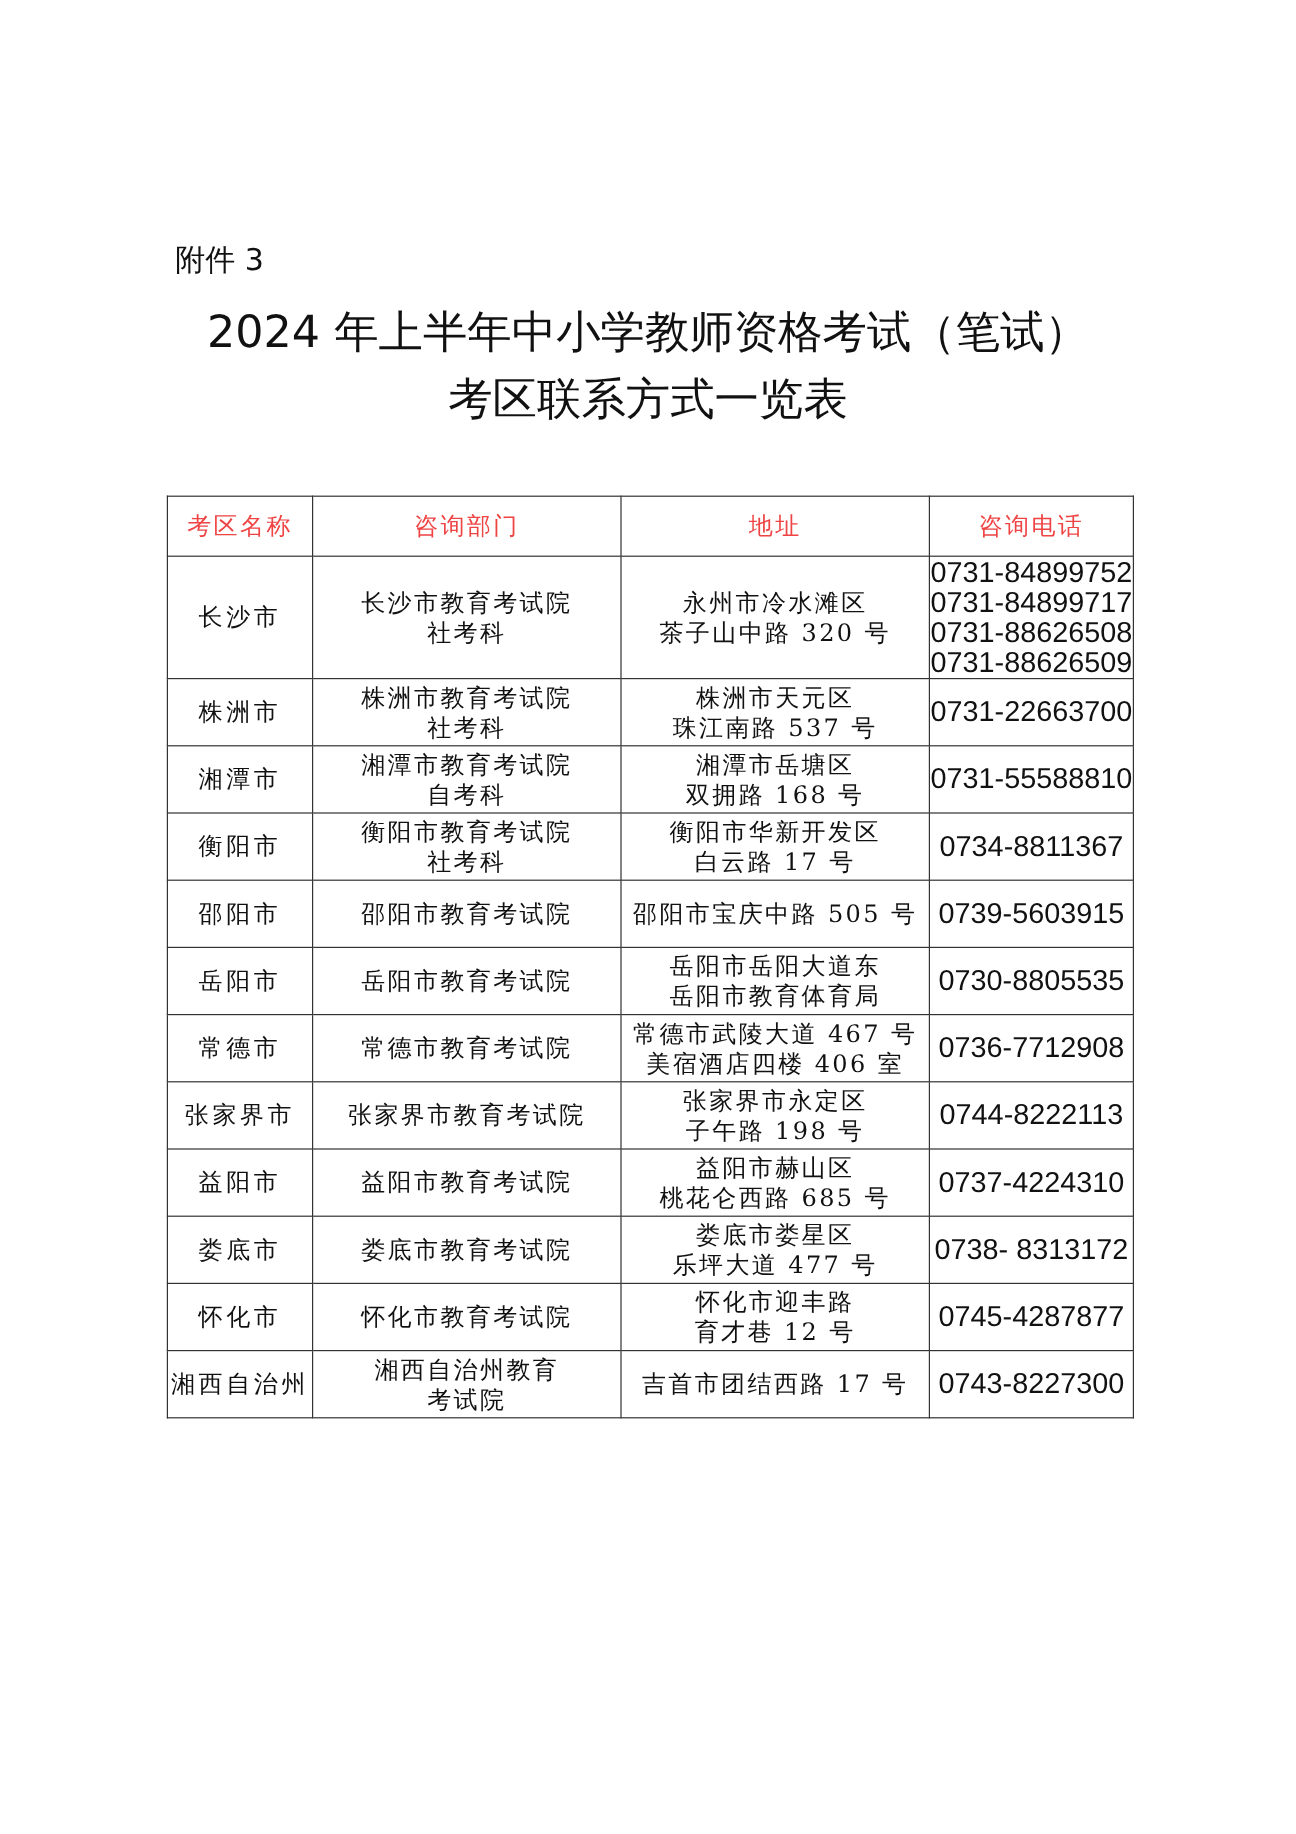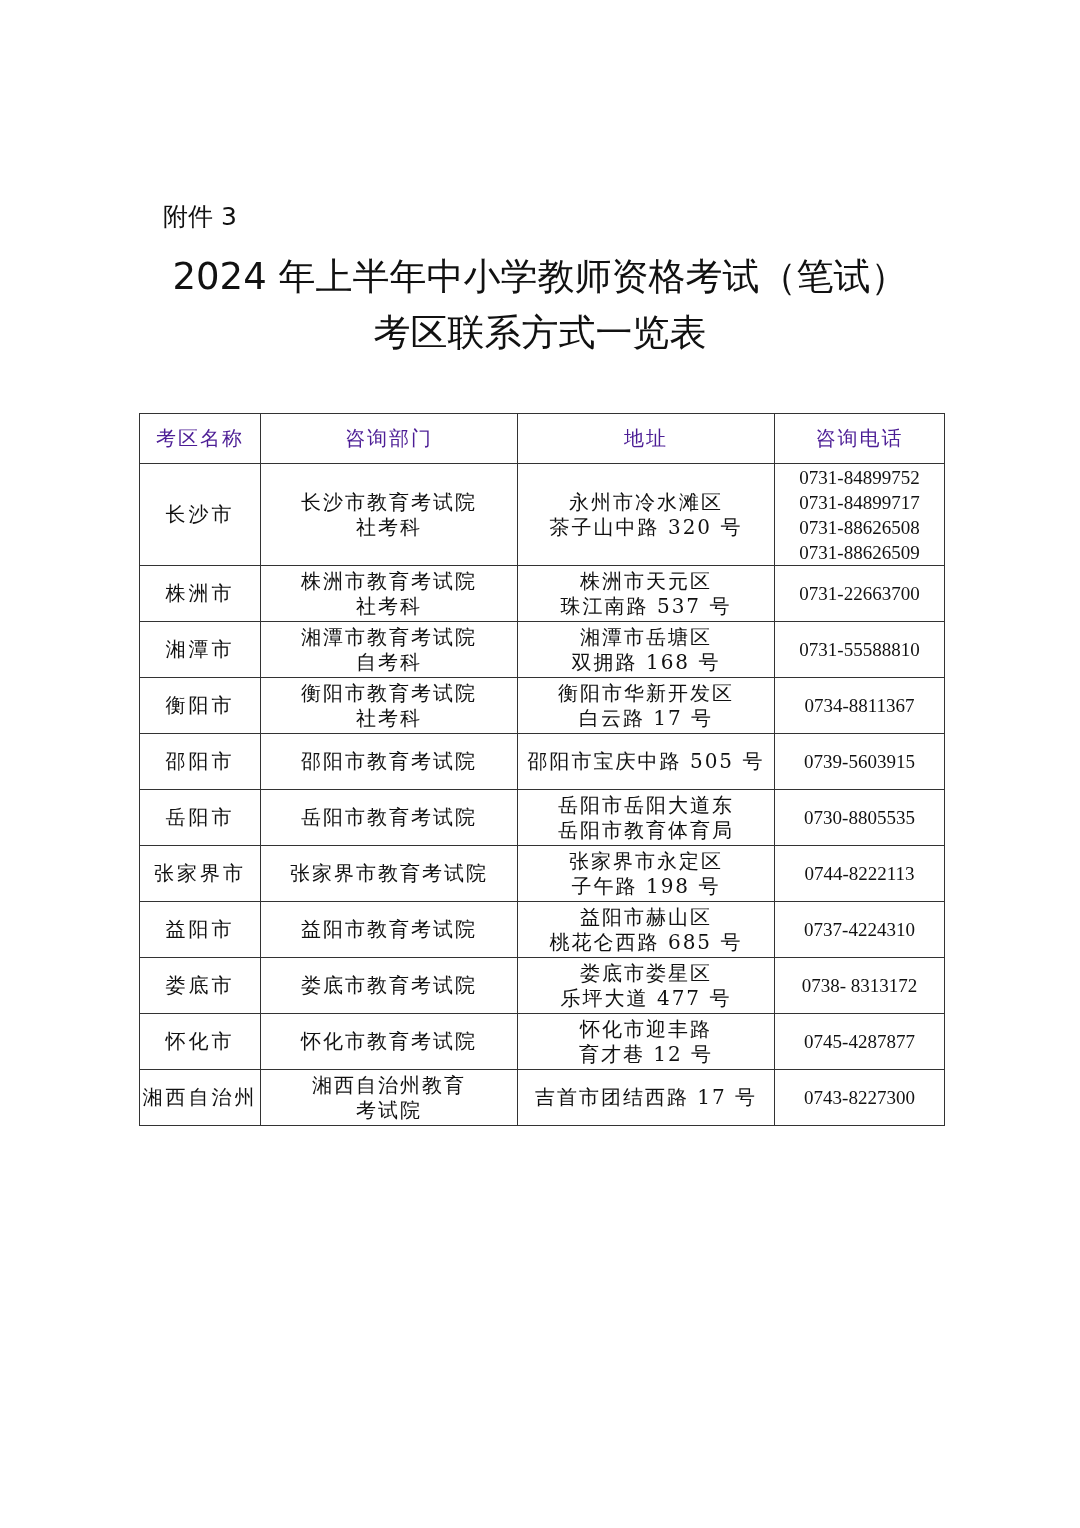--- a/index.html
+++ b/index.html
@@ -1,25 +1,25 @@
 <!DOCTYPE html>
 <html><head>
 <meta charset="utf-8">
 <style>
   html, body { margin: 0; padding: 0; background: #ffffff; }
   body { width: 1080px; height: 1528px; position: relative; overflow: hidden; font-family: "DejaVu Serif", "Liberation Serif", serif; color: #111; }
-  .attach { position: absolute; left: 163px; top: 200px; font-family: "DejaVu Sans", "Liberation Sans", sans-serif; font-size: 25px; letter-spacing: 0px; text-align: right; }
+  .attach { position: absolute; left: 146px; top: 200px; font-family: "DejaVu Sans", "Liberation Sans", sans-serif; font-size: 25px; letter-spacing: 0px; text-align: right; }
   .title { position: absolute; left: 0; width: 1080px; text-align: center; font-family: "DejaVu Sans", "Liberation Sans", sans-serif; font-size: 37px; line-height: 44px; }
   .title.l1 { top: 255px; }
   .title.l2 { top: 311px; }
   table { position: absolute; left: 139px; top: 413px; border-collapse: collapse; table-layout: fixed; width: 805px; }
   td, th { border: 1.3px solid #333; text-align: center; vertical-align: middle; font-weight: normal; font-size: 20px; line-height: 25px; padding: 0; letter-spacing: 2px; }
-  th { height: 49px; color: #4c1d95; }
+  th { height: 49px; color: #ef4444; }
   td.region { letter-spacing: 3px; }
-  td.phone { letter-spacing: 0px; font-family: Liberation Serif, serif; font-size: 19px; }
+  td.phone { letter-spacing: 0px; font-family: Liberation Sans, sans-serif; font-size: 24px; }
   .line { display: block; }
   tr.r-tall td { height: 101px; }
   tr.r td { height: 55px; }
 </style>
 </head>
 <body>
 
 <div class="attach">附件 3</div>
 <div class="title l1">2024 年上半年中小学教师资格考试（笔试）</div>
 <div class="title l2">考区联系方式一览表</div>
@@ -118,20 +118,33 @@
         </td>
         <td class="addr">
           <span class="line">岳阳市岳阳大道东</span>
           <span class="line">岳阳市教育体育局</span>
         </td>
         <td class="phone">
           <span class="line">0730-8805535</span>
         </td>
       </tr>
       <tr class="r">
+        <td class="region">常德市</td>
+        <td class="dept">
+          <span class="line">常德市教育考试院</span>
+        </td>
+        <td class="addr">
+          <span class="line">常德市武陵大道 467 号</span>
+          <span class="line">美宿酒店四楼 406 室</span>
+        </td>
+        <td class="phone">
+          <span class="line">0736-7712908</span>
+        </td>
+      </tr>
+      <tr class="r">
         <td class="region">张家界市</td>
         <td class="dept">
           <span class="line">张家界市教育考试院</span>
         </td>
         <td class="addr">
           <span class="line">张家界市永定区</span>
           <span class="line">子午路 198 号</span>
         </td>
         <td class="phone">
           <span class="line">0744-8222113</span>

